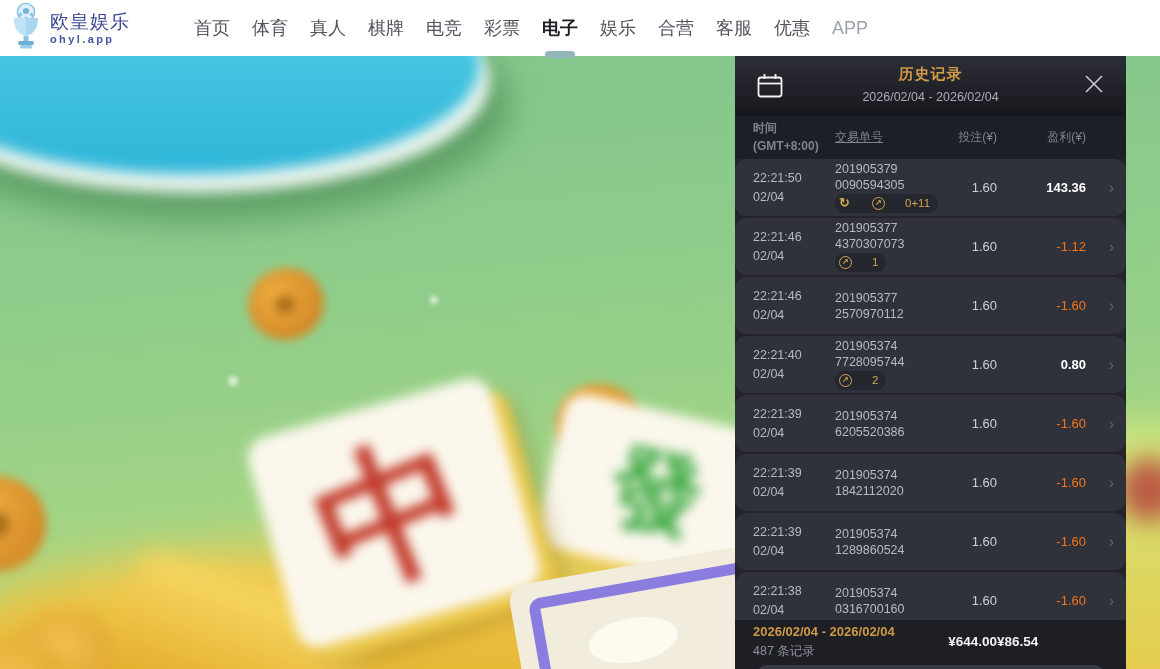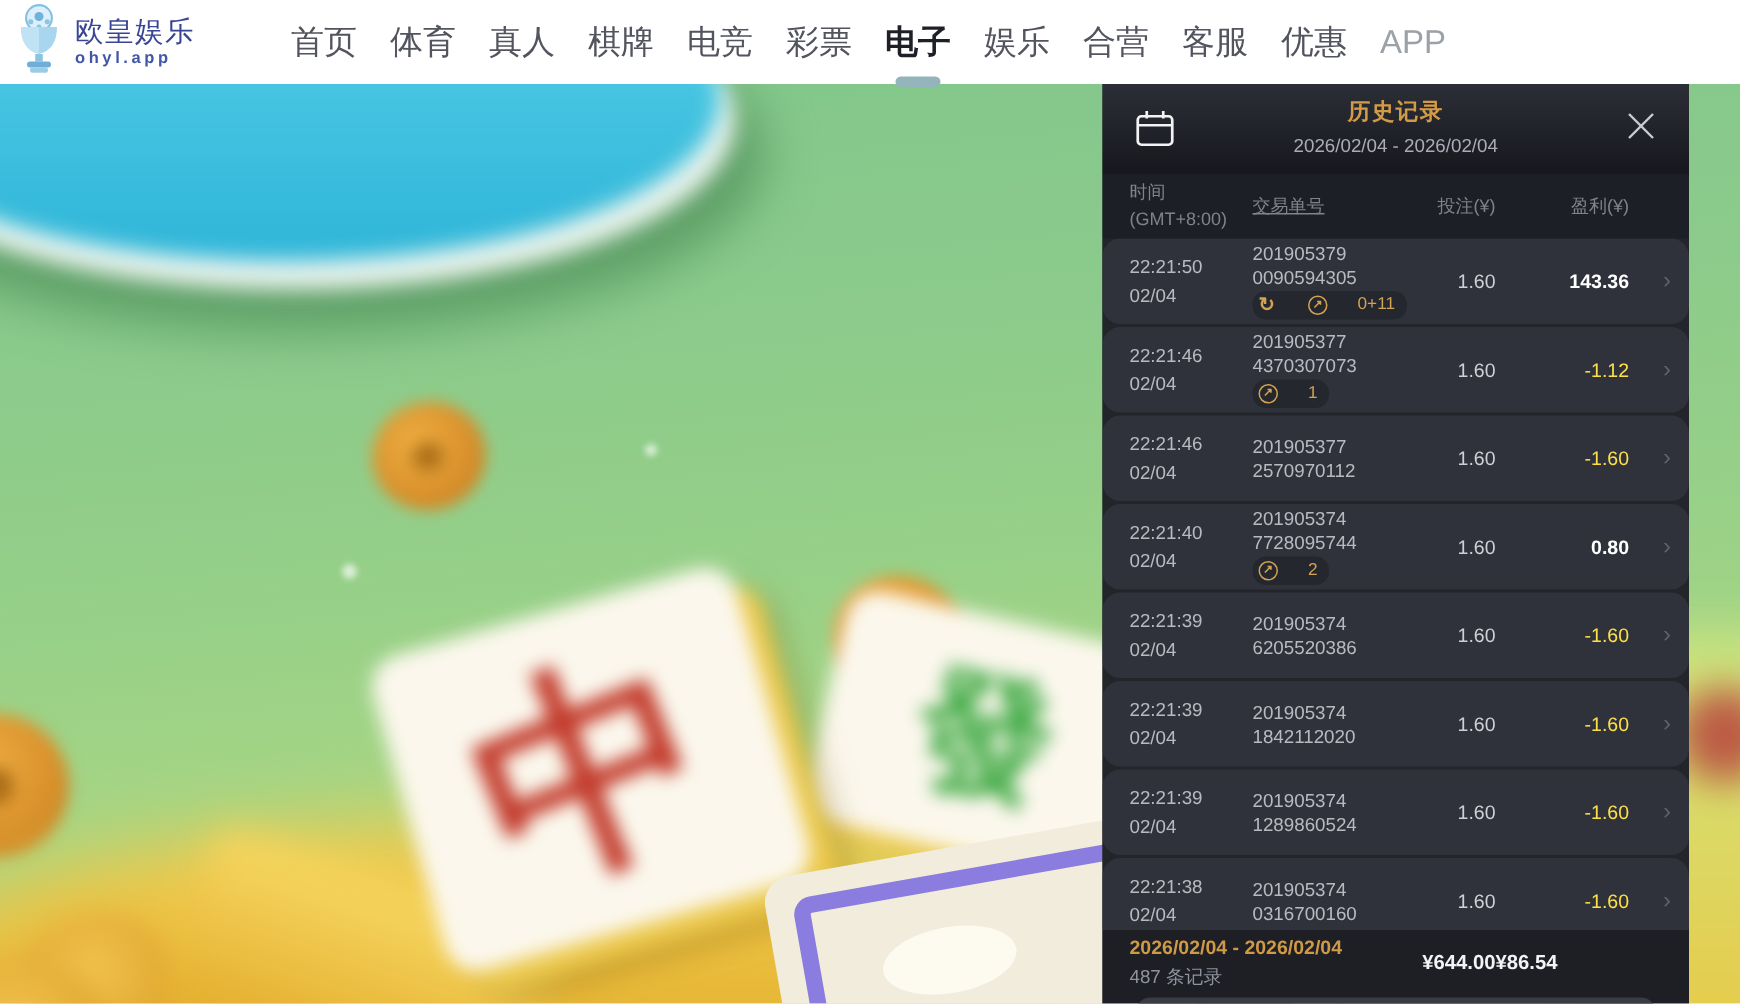--- a/index.html
+++ b/index.html
@@ -8,21 +8,21 @@
     font-family:"Liberation Sans",sans-serif;background:#fff;
     -webkit-font-smoothing:antialiased;
   }
   
   .topnav{position:absolute;left:0;top:0;width:1160px;height:56px;background:#fff;z-index:30;display:flex;align-items:center;}
   .brand{display:flex;align-items:center;gap:6px;margin-left:8px;cursor:pointer;}
   .brand-txt{display:flex;flex-direction:column;line-height:1;}
   .brand-title{font-size:19px;font-weight:400;color:#3a4694;letter-spacing:1px;}
   .brand-sub{font-size:11px;font-weight:700;color:#4156a8;letter-spacing:2.4px;margin-top:3px;}
   .nav-items{display:flex;align-items:center;gap:22px;margin-left:64px;height:56px;}
-  .nav-item{position:relative;font-size:22px;color:#52545e;height:56px;display:flex;align-items:center;cursor:pointer;white-space:nowrap;}
+  .nav-item{position:relative;font-size:18px;color:#52545e;height:56px;display:flex;align-items:center;cursor:pointer;white-space:nowrap;}
   .nav-item.active{color:#1f2027;font-weight:700;}
   .nav-item.muted{color:#9ba1a9;}
   .tab-indicator{position:absolute;left:50%;transform:translateX(-50%);bottom:-2px;width:30px;height:7px;border-radius:4px;background:#93b4ba;}
   
   .hero{position:absolute;left:0;top:56px;width:1160px;height:613px;overflow:hidden;z-index:1;
     background:linear-gradient(175deg,#82c68c 0%,#8ccb8b 30%,#97d088 52%,#a8d684 72%,#c6de7e 88%,#d9e279 100%);}
   .hero *{position:absolute;}
   .plate-shadow{left:-110px;top:-70px;width:620px;height:235px;border-radius:50%;background:#5d9f66;filter:blur(16px);}
   .plate-rim{left:-100px;top:-88px;width:590px;height:225px;border-radius:50%;background:#ecf5ef;filter:blur(7px);}
   .plate-top{left:-100px;top:-100px;width:580px;height:218px;border-radius:50%;background:linear-gradient(#5bd2e9,#2eb5d8);filter:blur(7px);}
@@ -53,37 +53,37 @@
   .gold-tile{left:120px;top:528px;width:240px;height:130px;transform:rotate(18deg);border-radius:16px;background:linear-gradient(#f7d963,#e3ab2a);filter:blur(12px);}
   
   .panel{position:absolute;left:735px;top:56px;width:391px;height:613px;z-index:40;display:flex;flex-direction:column;background:#23252b;}
   .p-header{height:60px;flex:none;background:linear-gradient(#2c2e37,#17181d);position:relative;}
   .cal-btn{position:absolute;left:20px;top:15px;width:30px;height:30px;cursor:pointer;}
   .p-titleblock{position:absolute;left:0;right:0;top:9px;text-align:center;}
   .p-title{font-size:15px;font-weight:700;color:#d29b45;letter-spacing:1px;}
   .p-date{font-size:12.5px;color:#a9acb4;margin-top:6px;}
   .close-btn{position:absolute;right:20px;top:16px;width:24px;height:24px;cursor:pointer;}
   .p-thead{height:43px;flex:none;background:#1d1f26;display:flex;align-items:center;padding:0 12px 0 18px;box-sizing:border-box;color:#80838c;font-size:12px;}
-  .col-time{width:82px;flex:none;line-height:1.45;}
+  .col-time{width:82px;flex:none;line-height:1.45;font-weight:bold;}
   .col-order{flex:1;min-width:0;text-decoration:underline;}
   .col-bet{width:60px;flex:none;text-align:right;}
   .col-profit{width:89px;flex:none;text-align:right;}
   .col-chev{width:28px;flex:none;text-align:right;}
   .p-rows{flex:1;overflow:hidden;background:#23252b;}
   .hrow{height:57px;margin-bottom:2px;background:#30323b;display:flex;align-items:center;padding:0 12px 0 18px;box-sizing:border-box;cursor:pointer;border-radius:12px;}
   .r-timecol{width:82px;flex:none;color:#b7bac1;font-size:12.5px;line-height:1.45;}
   .r-ordercol{flex:1;min-width:0;color:#b7bac1;font-size:12.5px;line-height:1.28;}
   .r-badges{display:inline-flex;align-items:center;gap:20px;background:#25272e;border-radius:9px;padding:2px 8px 2px 4px;width:max-content;margin-top:1px;}
   .badge-ic{width:13px;height:13px;border-radius:50%;display:inline-block;position:relative;box-sizing:border-box;color:#d2a352;}
   .badge-ic.respin::before{content:"↻";position:absolute;left:0;top:-1px;font-size:13px;line-height:13px;font-weight:700;}
   .badge-ic.bonus{border:1.2px solid #d2a352;}
   .badge-ic.bonus::before{content:"↗";position:absolute;left:2px;top:0;font-size:8px;line-height:10px;font-weight:700;}
   .badge-txt{color:#d2a352;font-size:11.5px;}
   .r-bet{width:60px;flex:none;text-align:right;color:#cdd0d6;font-size:13px;}
-  .r-profit{width:89px;flex:none;text-align:right;color:#fde047;font-size:13px;}
+  .r-profit{width:89px;flex:none;text-align:right;color:#f97316;font-size:13px;}
   .r-profit.hl{color:#ffffff;font-weight:700;}
   .chev{width:28px;flex:none;text-align:right;color:#5f626b;font-size:16px;line-height:1;}
   .chev::before{content:"›";}
   .p-footer{height:43px;flex:none;background:#1d1f25;display:flex;align-items:center;padding:0 12px 0 18px;box-sizing:border-box;}
   .f-left-wide{flex:1;min-width:0;line-height:1.4;}
   .f-range{color:#cf9a45;font-size:13px;font-weight:700;}
   .f-count{color:#8e929b;font-size:12.5px;margin-top:2px;}
   .f-bet{width:60px;flex:none;text-align:right;color:#f2f3f5;font-size:13.5px;font-weight:700;}
   .f-profit{width:89px;flex:none;text-align:left;color:#f2f3f5;font-size:13.5px;font-weight:700;}
   .p-sliver{height:6px;flex:none;background:#1d1f25;position:relative;}

